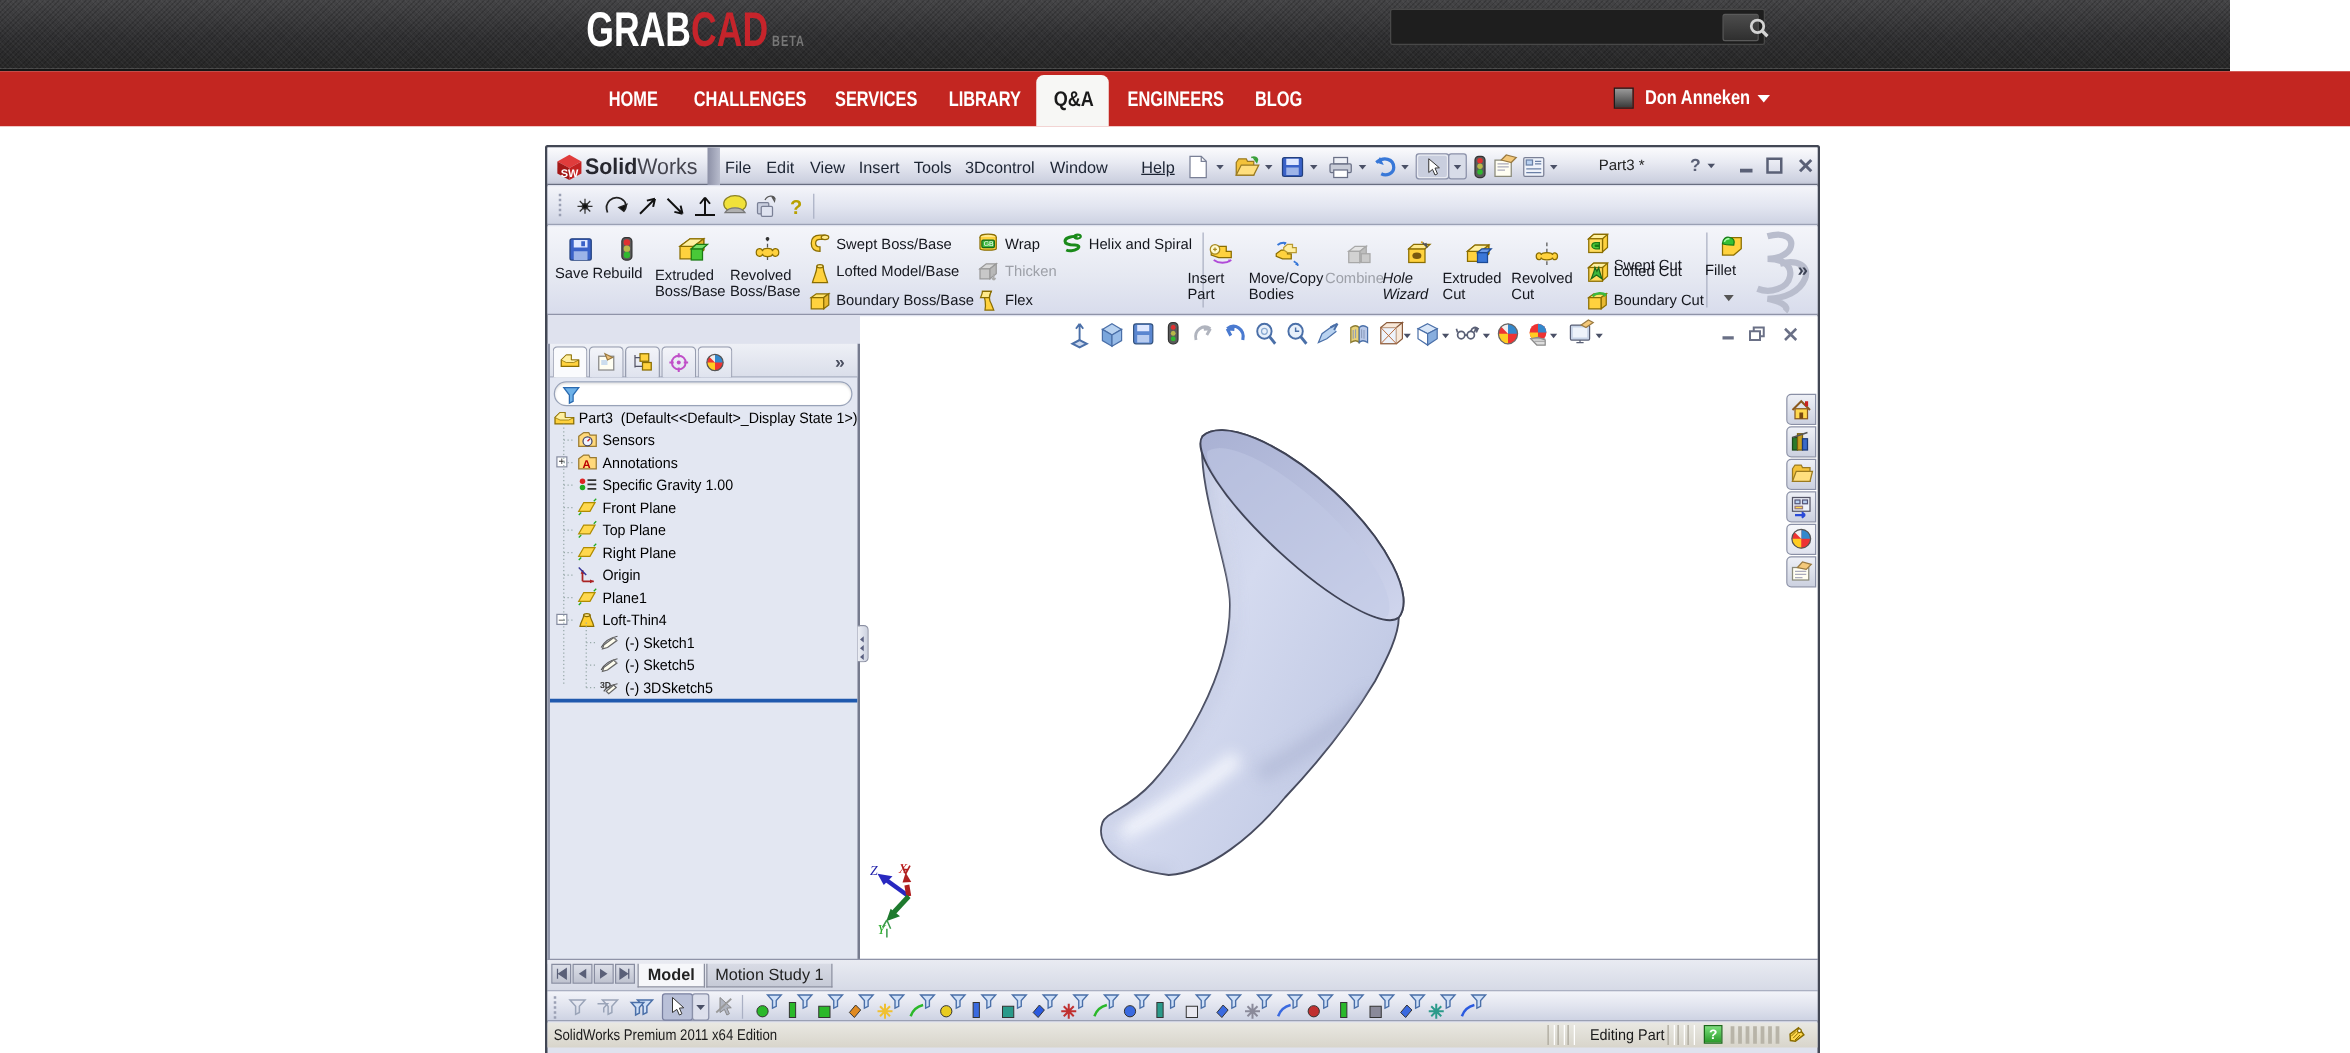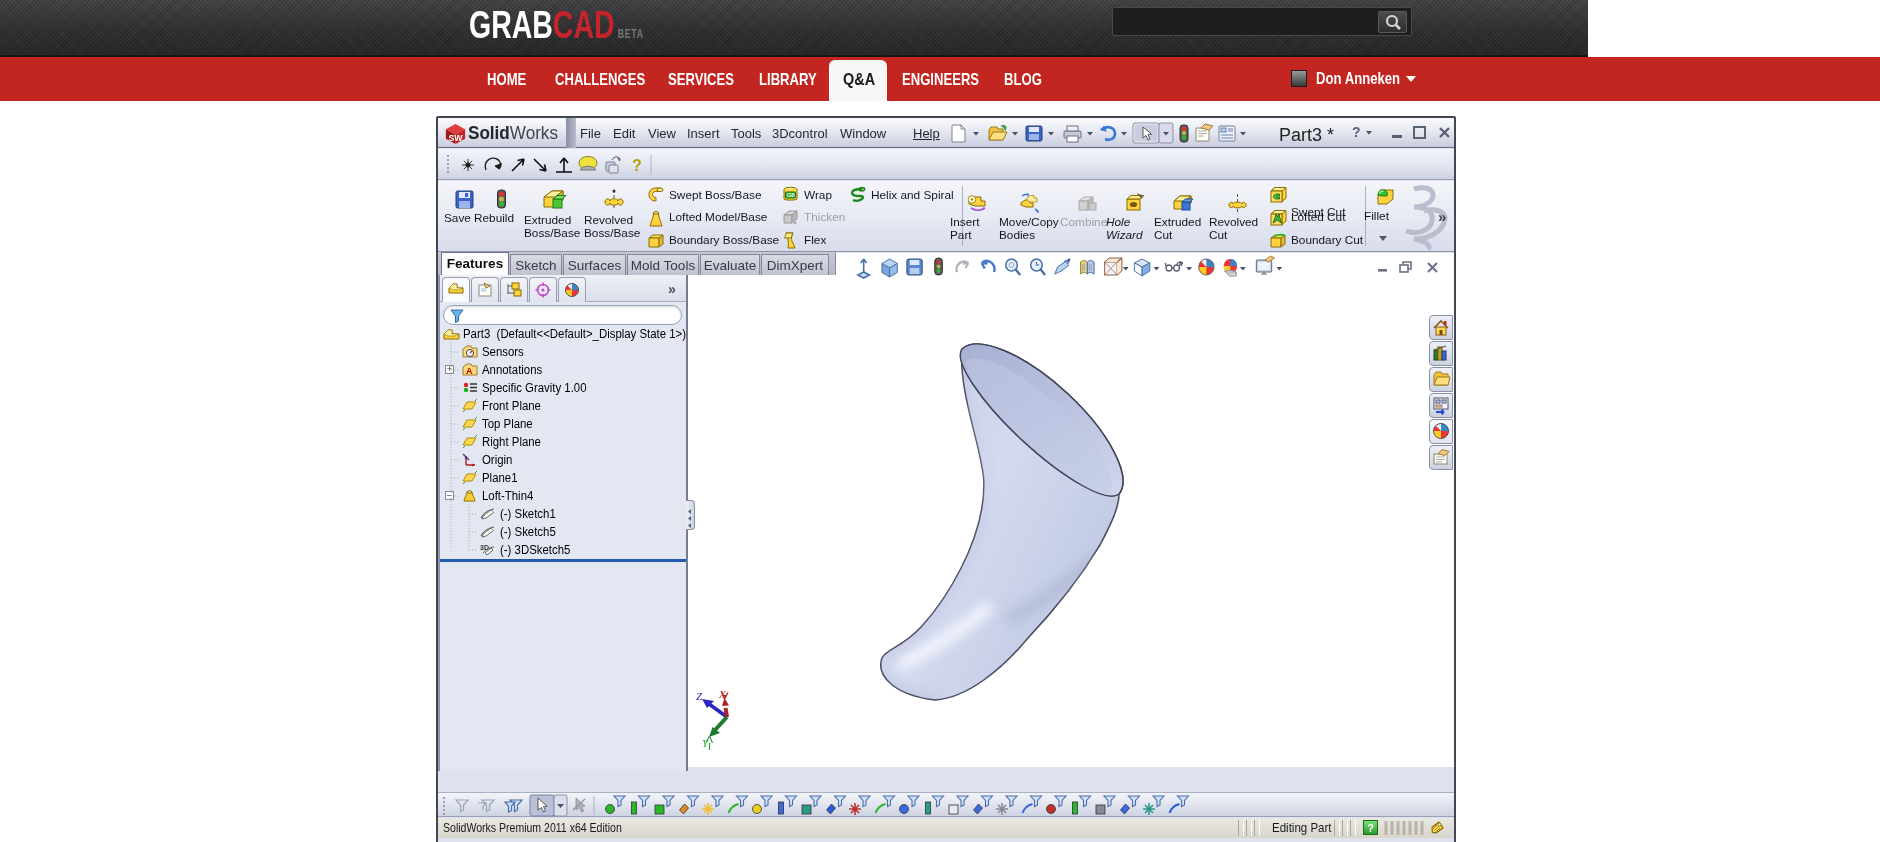--- a/index.html
+++ b/index.html
@@ -1,25 +1,26 @@
 <!DOCTYPE html>
 <html><head>
 <meta charset="utf-8">
 <style>
 * { margin:0; padding:0; box-sizing:border-box; }
 html,body { width:1880px; height:842px; background:#fff; font-family:"Liberation Sans", sans-serif; overflow:hidden; }
 svg { position:absolute; overflow:visible; }
 
 
-#hdr { position:absolute; left:0; top:0; width:1588px; height:57px;
+#hdr { position:absolute; left:0; top:0; width:1784px; height:57px;
   background:
     repeating-linear-gradient(45deg, rgba(255,255,255,0.03) 0 1px, transparent 1px 3px),
     repeating-linear-gradient(-45deg, rgba(0,0,0,0.16) 0 1px, transparent 1px 3px),
     linear-gradient(#444446, #303032 55%, #272727);
   border-bottom:2px solid #161616;
+  text-align:center;
 }
 #logo { position:absolute; left:469px; top:3px; font-size:39px; font-weight:bold; letter-spacing:0px; color:#fff; transform:scaleX(0.73); transform-origin:left; white-space:nowrap;}
 #logo .cad { color:#c6242b; }
 #logo .beta { font-size:12px; color:#777; letter-spacing:1px; font-weight:bold; }
 #search { position:absolute; left:1112px; top:7px; width:300px; height:29px; background:#1e1e1e; border:1px solid #484848; border-radius:2px; }
 #searchbtn { position:absolute; right:4px; top:3px; width:29px; height:22px; background:linear-gradient(#4c4c4c,#2f2f2f); border:1px solid #5a5a5a; border-radius:2px; }
 
 
 #nav { position:absolute; left:0; top:57px; width:1880px; height:44px; background:#c32621; }
 .navitem { position:absolute; top:13px; color:#fff; font-weight:bold; font-size:17px; transform:scaleX(0.77); transform-origin:left; white-space:nowrap; }
@@ -35,21 +36,21 @@
   border:2px solid #424754; border-radius:2px; background:#dfe2ee;margin-left:27px; }
 
 
 #titlebar { position:absolute; left:0; top:0; width:1016px; height:30px;
   background:linear-gradient(#fbfbfd,#e9ebf3 40%,#cdd1e0 92%,#c3c8d8); border-bottom:1px solid #686d80; }
 .menuitem { position:absolute; top:8px; font-size:13px; color:#1c2433; }
 #swcube { position:absolute; left:7px; top:5px; width:21px; height:21px; }
 #swlogotext { position:absolute; left:30px; top:5px; font-size:18px; font-weight:bold; color:#26262e; white-space:nowrap; transform:scaleX(0.95); transform-origin:left;}
 #swlogotext .lt { font-weight:normal; color:#44444e; }
 #tbdivider { position:absolute; left:128px; top:0px; width:10px; height:30px; background:linear-gradient(90deg,#8c90a6,#b8bccd); }
-#parttitle { position:absolute; left:841px; top:7px; font-size:18px; color:#222;text-align:right; }
+#parttitle { position:absolute; left:841px; top:7px; font-size:12px; color:#222;text-align:right; }
 
 
 #qtoolbar { position:absolute; left:0; top:31px; width:1016px; height:31px;
   background:linear-gradient(#f4f5fa,#e2e5f0 55%,#ced3e3); border-bottom:1px solid #9aa0b4; }
 
 
 #cmdmgr { position:absolute; left:0; top:63px; width:1016px; height:71px;
   background:linear-gradient(#f4f5fa,#e6e9f2 55%,#d8dcec); border-bottom:1px solid #8f93a8; }
 .cmicon { position:absolute; }
 .cmlabel { position:absolute; font-size:11.8px; color:#14161d; text-align:left; line-height:12.5px;}
@@ -567,40 +568,20 @@
             <path d="M3.7 3.7 A7.5 7.5 0 0 1 9 1.5 L9 9Z" fill="#efefef"></path>
             <circle cx="9" cy="9" r="7.5" fill="none" stroke="#555"></circle>
           </g>
         <g transform="translate(0,130)">
             <rect x="2" y="6" width="13" height="10" fill="#fffef2" stroke="#8a8a7a"></rect>
             <path d="M4 9 H13 M4 11.5 H13 M4 14 H10" stroke="#aab" stroke-width="1"></path>
             <path d="M6 6 L10 1.5 L17 3.5 L13 7.5Z" fill="#f3c87a" stroke="#9a7a40"></path>
           </g>
       </svg>
     </div>
-  </div>
-  <div id="tabstrip">
-    <div class="cmtab active" style="left:3px; width:68px;">
-        <span>Features</span>
-      </div>
-    <div class="cmtab" style="left:72px; width:52px;">
-        <span>Sketch</span>
-      </div>
-    <div class="cmtab" style="left:125px; width:63px;">
-        <span>Surfaces</span>
-      </div>
-    <div class="cmtab" style="left:189px; width:72px;">
-        <span>Mold Tools</span>
-      </div>
-    <div class="cmtab" style="left:262px; width:60px;">
-        <span>Evaluate</span>
-      </div>
-    <div class="cmtab" style="left:323px; width:68px;">
-        <span>DimXpert</span>
-      </div>
   </div>
   <div id="lpanel">
     <div id="ftabs">
       <div class="ftab active" style="left:2px;">
           <svg width="18" height="16" viewBox="0 0 18 16" style="left:4px;top:4px;">
             <polygon points="2,6 6,2 10,2 10,6 16,6 16,11 6,11 2,11" fill="#ffd23e" stroke="#8a6d00"></polygon>
             <polygon points="2,6 6,2 10,2 10,6 16,6 12,8 6,8 4,7" fill="#fff0a0" stroke="#8a6d00" stroke-width="0.6"></polygon>
           </svg>
         </div>
       <div class="ftab" style="left:31px;">
@@ -729,20 +710,44 @@
         <path d="M11 14 V224 M11 27 H20 M11 45 H20 M11 63 H20 M11 81 H20 M11 99 H20 M11 117 H20 M11 135 H20 M11 153 H20 M11 171 H20 M29 189 H38 M29 207 H38 M29 225 H38 M29 173 V225" stroke="#9aa" stroke-width="1" stroke-dasharray="1,2" fill="none"></path>
       </svg>
     </div>
     <div id="rollback"></div>
   </div>
   <div id="splitter">
       <svg width="8" height="30" viewBox="0 0 8 30">
         <path d="M5 8 L2 10.5 L5 13Z M5 15 L2 17.5 L5 20Z M5 22 L2 24.5 L5 27Z" fill="#5a6080"></path>
       </svg>
     </div>
+  <div id="btabs">
+    <div class="bnav" style="left:3px;">
+        <svg width="14" height="14" viewBox="0 0 14 14" style="left:0;top:0;">
+          <path d="M4 3 V11 M11 3 L5 7 L11 11Z" stroke="#5a6078" fill="#5a6078"></path>
+        </svg>
+      </div>
+    <div class="bnav" style="left:20px;">
+        <svg width="14" height="14" viewBox="0 0 14 14" style="left:0;top:0;">
+          <path d="M10 3 L4 7 L10 11Z" fill="#5a6078"></path>
+        </svg>
+      </div>
+    <div class="bnav" style="left:37px;">
+        <svg width="14" height="14" viewBox="0 0 14 14" style="left:0;top:0;">
+          <path d="M4 3 L10 7 L4 11Z" fill="#5a6078"></path>
+        </svg>
+      </div>
+    <div class="bnav" style="left:54px;">
+        <svg width="14" height="14" viewBox="0 0 14 14" style="left:0;top:0;">
+          <path d="M3 3 L9 7 L3 11Z M10 3 V11" stroke="#5a6078" fill="#5a6078"></path>
+        </svg>
+      </div>
+    <div class="btab active" style="left:72px; width:54px; line-height:18px;">Model</div>
+    <div class="btab" style="left:127px; width:101px; line-height:18px;">Motion Study 1</div>
+  </div>
   <div id="btoolbar">
     <svg style="left:4px;top:1px;" width="1008" height="23" viewBox="0 0 1008 23">
       <path d="M2 3 V21" stroke="#9aa0b4" stroke-width="2" stroke-dasharray="2,2"></path>
       <path d="M14 6 H26 L21.5 11 V16 L18.5 17.5 V11Z" fill="none" stroke="#9aa4b8" stroke-width="1.2"></path>
       <g fill="none" stroke="#9aa4b8" stroke-width="1.2">
           <path d="M40 6 H52 L47.5 11 V16 L44.5 17.5 V11Z"></path>
           <path d="M36 9 H44 L41 12.5 V16"></path>
         </g>
       <g fill="#cfe0f8" stroke="#4a6fa8" stroke-width="1.2">
           <path d="M68 6 H80 L75.5 11 V16 L72.5 17.5 V11Z"></path>

